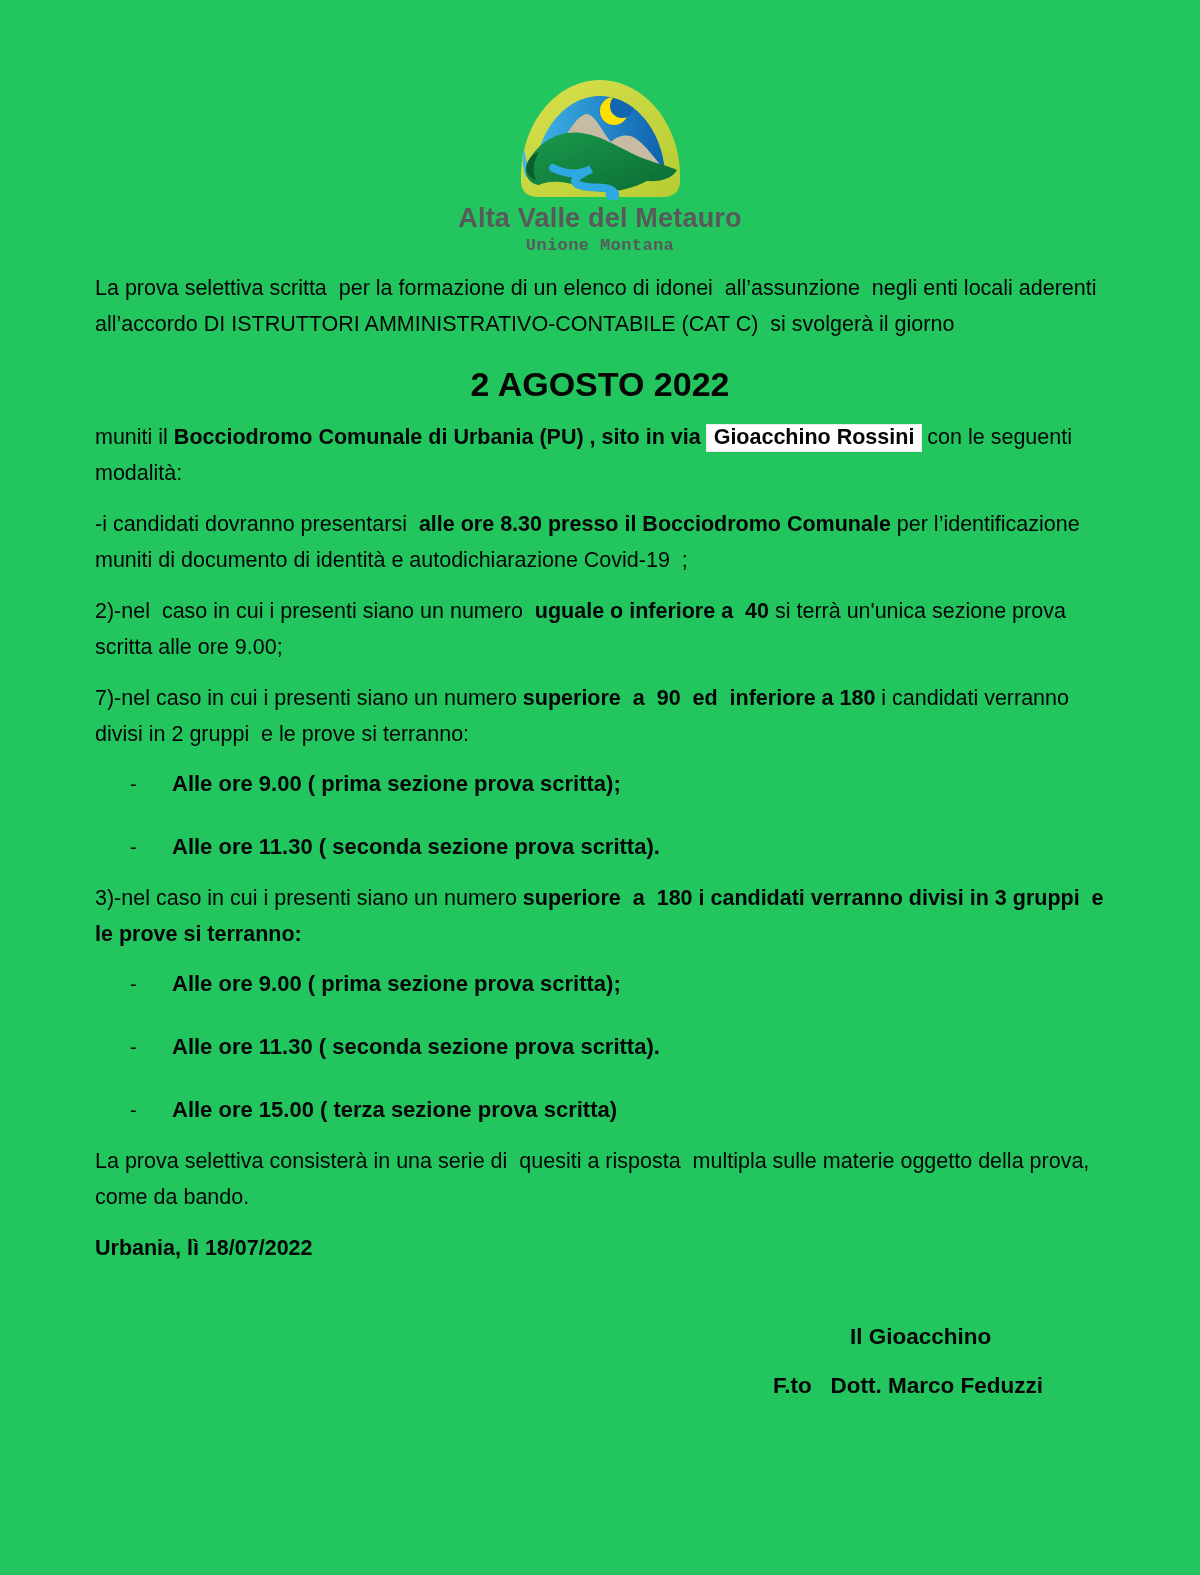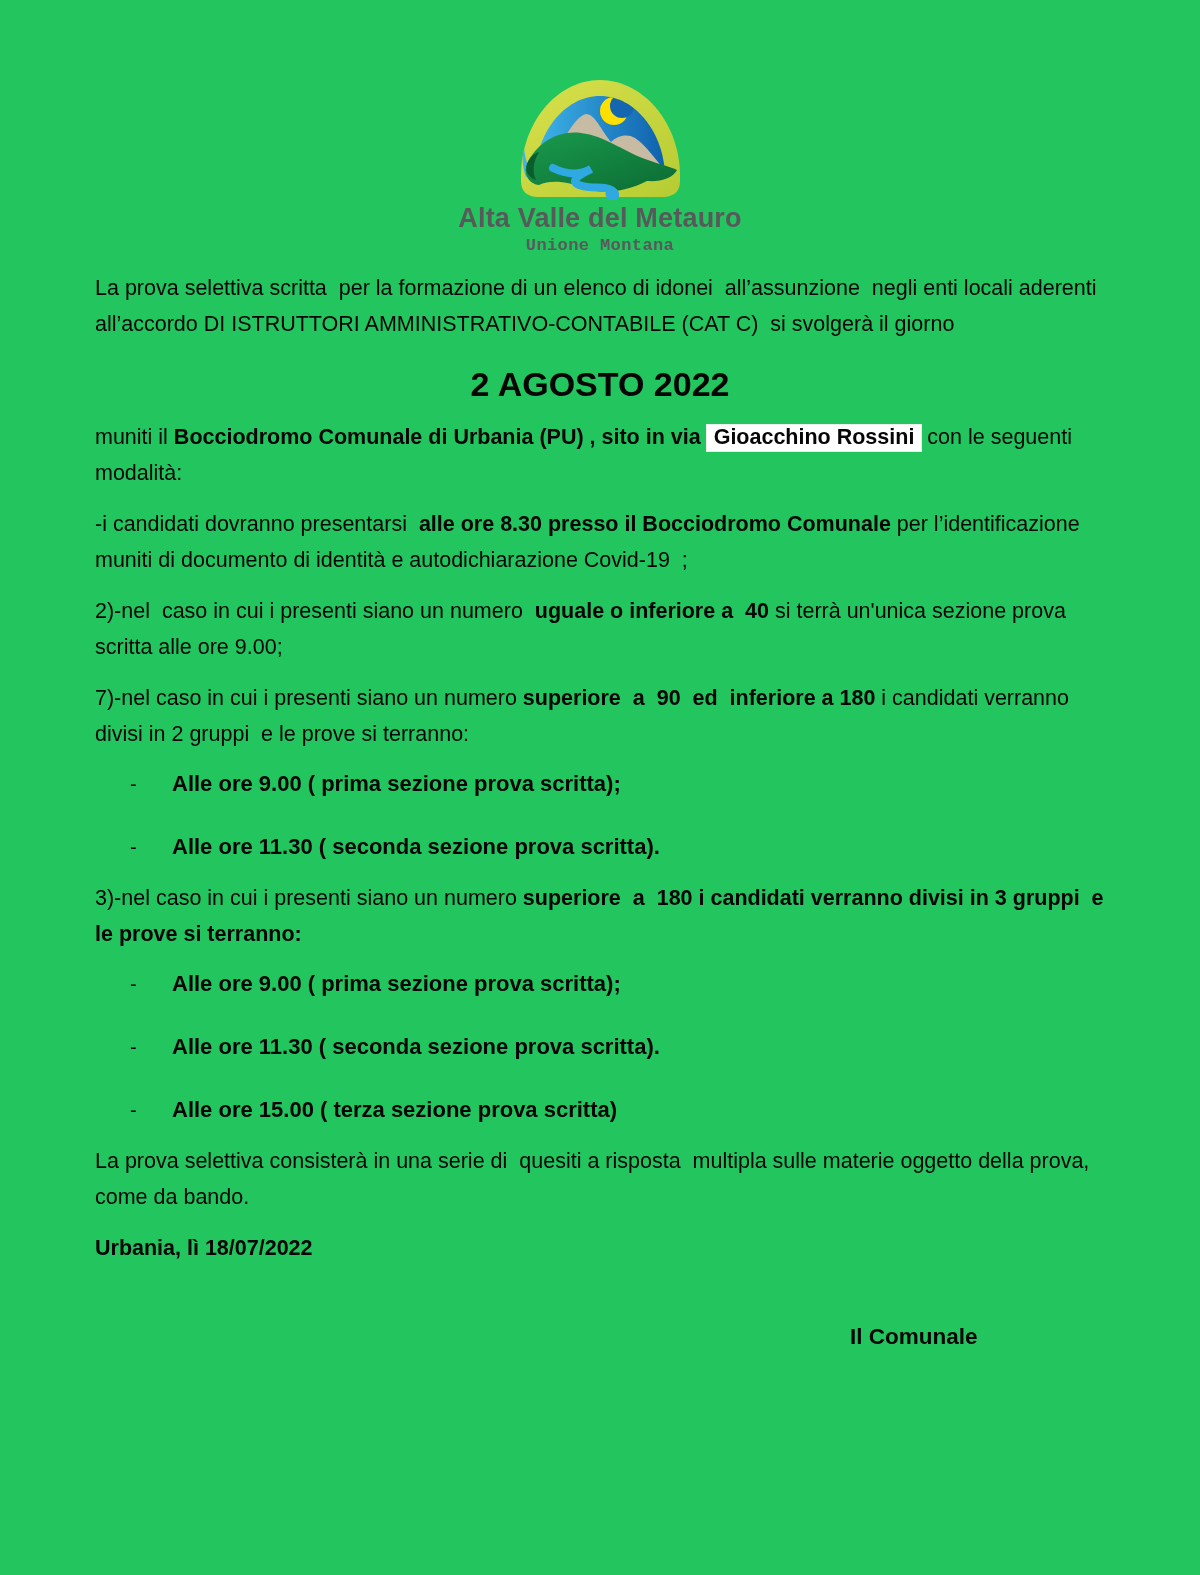--- a/index.html
+++ b/index.html
@@ -102,16 +102,17 @@
       <div class="bullet follow">
         <span class="marker">-</span>
         <span class="btext"><span class="b">Alle ore 11.30 ( seconda sezione prova scritta).</span></span>
       </div>
       <div class="bullet follow">
         <span class="marker">-</span>
         <span class="btext"><span class="b">Alle ore 15.00 ( terza sezione prova scritta)</span></span>
       </div>
       <div class="para"><span>La prova selettiva consisterà in una serie di  quesiti a risposta  multipla sulle materie oggetto della prova, come da bando.</span></div>
       <div class="para"><span class="b">Urbania, lì 18/07/2022</span></div>
-      <div class="sig-role"><span class="b">Il Comunale</span></div>
+      <div class="sig-role"><span class="b">Il Gioacchino</span></div>
+      <div class="sig-name"><span class="b">F.to   Dott. Marco Feduzzi</span></div>
     </main>
 
 </div>
 
 </body></html>

